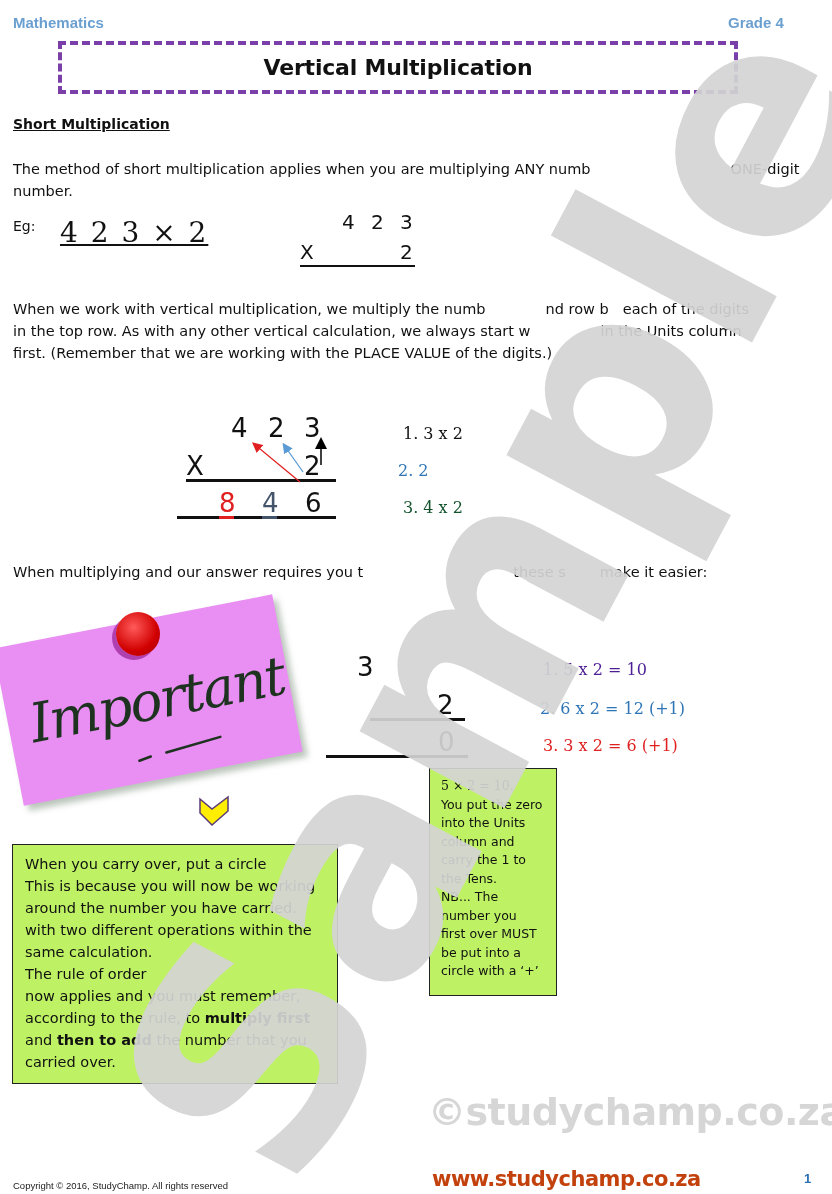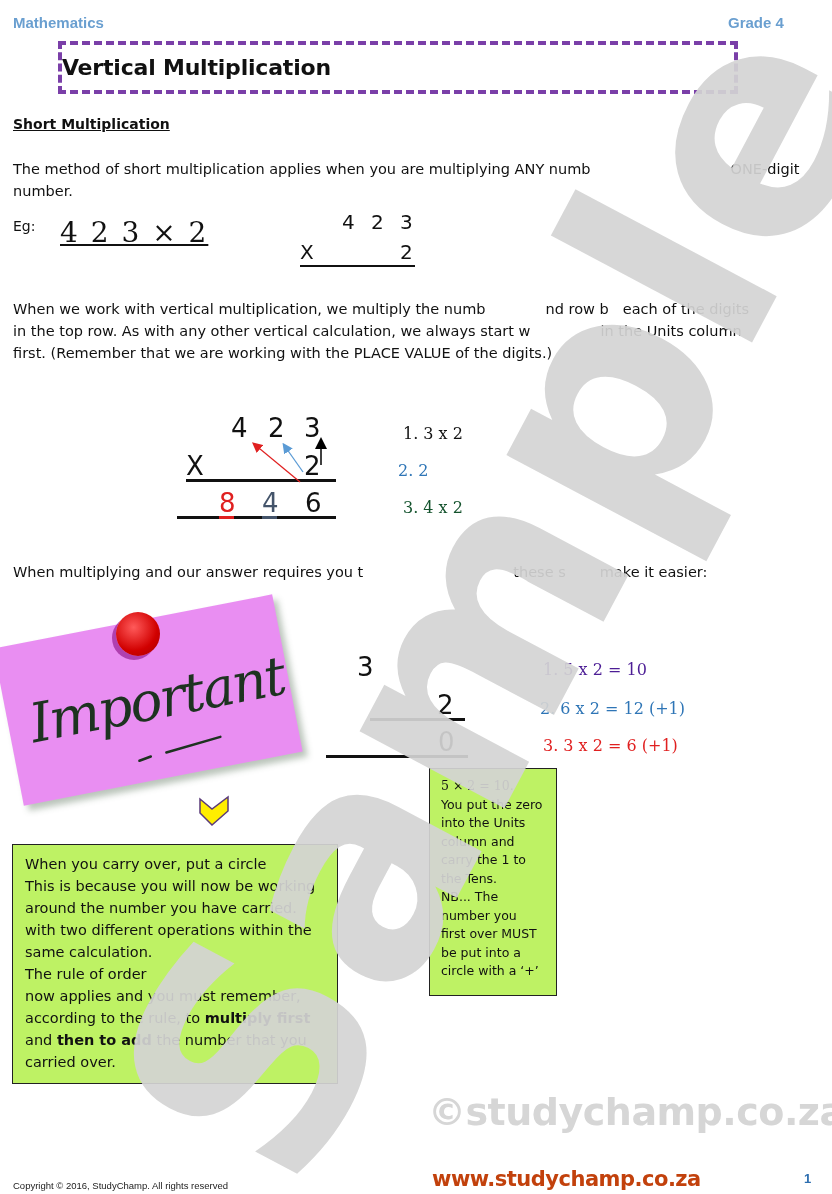--- a/index.html
+++ b/index.html
@@ -3,21 +3,21 @@
   <meta charset="utf-8">
   <style>
     * { margin: 0; padding: 0; box-sizing: border-box; }
     html, body { width: 832px; height: 1194px; background: #ffffff; overflow: hidden; }
     body { position: relative; font-family: "DejaVu Sans", sans-serif; color: #111; }
     .abs { position: absolute; }
     .hdr { font-family: "Liberation Sans", sans-serif; font-weight: bold; font-size: 15px; color: #6a9fd0; }
     .title-box {
       left: 58px; top: 41px; width: 680px; height: 53px;
       border: 4px dashed #7a3fa8; border-style: dashed;
-      display: flex; align-items: center; 
+      display: flex; align-items: center; justify-content: center;
     }
     .title-box span { font-family: "DejaVu Sans", sans-serif; font-weight: bold; font-size: 22px; color: #111; letter-spacing: -0.2px; }
     .section-heading { font-family: "DejaVu Sans", sans-serif; font-weight: bold; font-size: 14px; text-decoration: underline; }
     .body-text { font-family: "DejaVu Sans", sans-serif; font-size: 14.5px; line-height: 22px; color: #111; }
     .eg-label { font-size: 14px; }
     .eg-expr { font-family: "DejaVu Serif", serif; font-size: 28px; letter-spacing: 2px; }
     .digit { font-family: "DejaVu Sans", sans-serif; font-size: 20px; }
     .digit-lg { font-family: "DejaVu Sans", sans-serif; font-size: 26px; }
     .line { background: #111; height: 3px; }
     .step { font-family: "DejaVu Serif", serif; font-size: 16px; }

